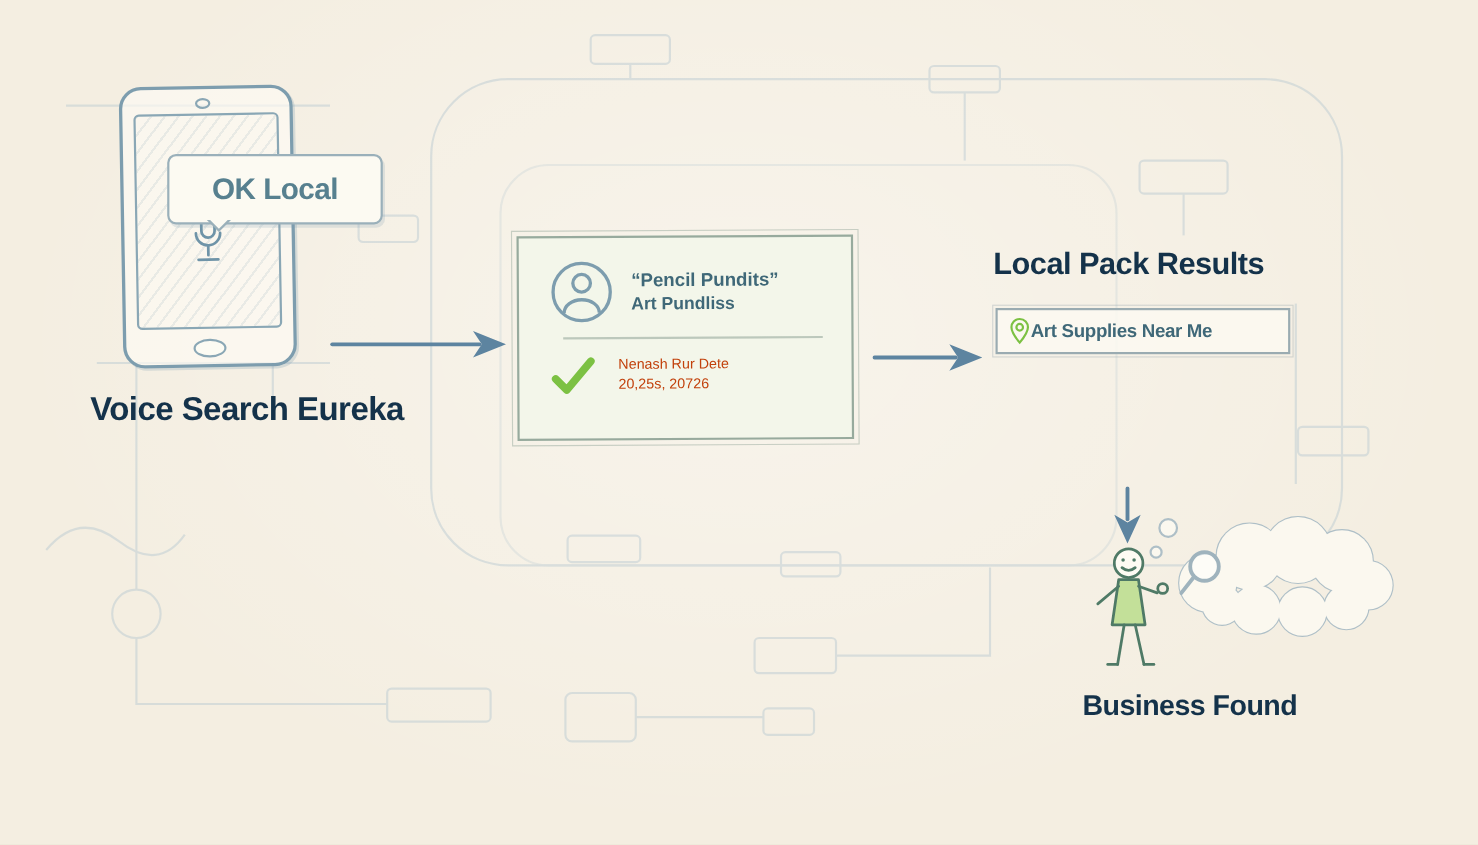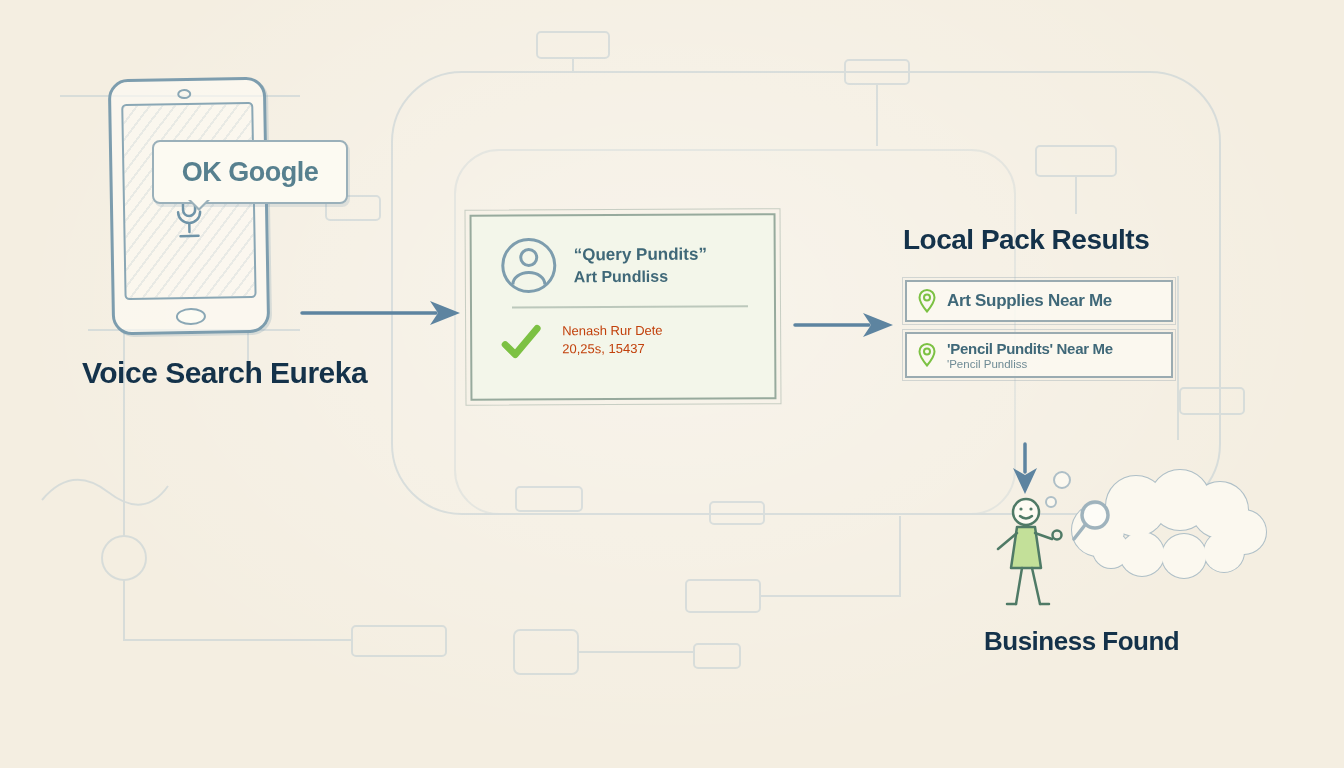--- a/index.html
+++ b/index.html
@@ -67,23 +67,23 @@
   .card-top{display:flex;align-items:center;gap:16px;padding:20px 16px 10px 28px;}
   .biz-name{font-size:17px;font-weight:700;color:#3f6878;}
   .biz-type{font-size:16px;font-weight:700;color:#3f6878;margin-top:3px;}
   .card-divider{height:2px;background:rgba(151,170,157,.6);margin:2px 26px 0 40px;}
   .card-bottom{display:flex;align-items:flex-start;gap:20px;padding:14px 16px 0 28px;}
   .detail1,.detail2{font-size:13px;color:#c2410c;line-height:1.4;}
 
   
   .pack-rows{position:absolute;left:905px;top:280px;width:268px;z-index:2;}
   .pack-row{
-    display:flex;align-items:center;gap:10px;
+    display:flex;align-items:center;
     border:2px solid #9aabb1;outline:1px solid rgba(154,171,177,.4);outline-offset:2px;
-    background:rgba(251,249,241,.85);padding:6px 10px;margin-bottom:10px;min-height:32px;
+    background:rgba(251,249,241,.85);padding:6px 10px;margin-bottom:28px;min-height:32px;
     box-sizing:border-box;
   }
   .rt1{font-size:15px;font-weight:700;color:#3f6878;letter-spacing:-0.3px;}
   .rt2{font-size:11.5px;color:#6f8b95;margin-top:1px;}
   .pack-row:first-child .rt1{font-size:17px;}
 
   
   .thought-text{
     position:absolute;left:1128px;top:498px;z-index:4;
     font-family:"DejaVu Sans","Liberation Sans",sans-serif;
@@ -137,52 +137,52 @@
           <path d="M8 24 a11 11 0 0 0 22 0"></path>
           <path d="M19 36 V 44"></path>
           <path d="M10 48 H 28"></path>
         </g>
       </svg>
     </div>
     <span class="home"></span>
   </div>
 
   <div class="bubble">
-    <span>OK Google</span>
+    <span>OK Local</span>
   </div>
 
   <div class="h-label" style="left:82px;top:356px;font-size:30px;">Voice Search Eureka</div>
 
   <svg class="abs" style="left:300px;top:298px;" width="162" height="30" viewBox="0 0 162 30">
     <path d="M2 15 H 136" stroke="#5d84a0" stroke-width="3.5" fill="none" stroke-linecap="round"></path>
     <path d="M160 15 L130 3 L138 15 L130 27 Z" fill="#5d84a0"></path>
   </svg>
 
   <div class="gmb-card">
     <div class="card-top">
       <svg width="58" height="58" viewBox="0 0 58 58">
         <g stroke="#7d9dae" stroke-width="3" fill="none">
           <circle cx="29" cy="29" r="26"></circle>
           <circle cx="29" cy="21" r="8"></circle>
           <path d="M13 48 a16 12 0 0 1 32 0"></path>
         </g>
       </svg>
       <div>
-        <div class="biz-name">“Query Pundits”</div>
+        <div class="biz-name">“Pencil Pundits”</div>
         <div class="biz-type">Art Pundliss</div>
       </div>
     </div>
     <div class="card-divider"></div>
     <div class="card-bottom">
       <svg width="42" height="40" viewBox="0 0 42 40">
         <polyline points="5,22 15,32 37,6" fill="none" stroke="#7cc143" stroke-width="7" stroke-linecap="round" stroke-linejoin="round"></polyline>
       </svg>
       <div>
         <div class="detail1">Nenash Rur Dete</div>
-        <div class="detail2">20,25s, 15437</div>
+        <div class="detail2">20,25s, 20726</div>
       </div>
     </div>
   </div>
 
 
   <svg class="abs" style="left:793px;top:310px;" width="102" height="30" viewBox="0 0 102 30">
     <path d="M2 15 H 76" stroke="#5d84a0" stroke-width="3.5" fill="none" stroke-linecap="round"></path>
     <path d="M100 15 L70 3 L78 15 L70 27 Z" fill="#5d84a0"></path>
   </svg>
 
@@ -196,32 +196,20 @@
           <path d="M10 2 C5.5 2 2.5 5.5 2.5 9.5 c0 5 7.5 14 7.5 14 s7.5 -9 7.5 -14 C17.5 5.5 14.5 2 10 2 Z"></path>
           <circle cx="10" cy="9.5" r="3"></circle>
         </g>
       </svg>
       <div>
         <div class="rt1">Art Supplies Near Me</div>
         <div class="rt2"></div>
       </div>
     </div>
 
-    <div class="pack-row">
-      <svg width="20" height="26" viewBox="0 0 20 26">
-        <g stroke="#7cc143" stroke-width="2" fill="none">
-          <path d="M10 2 C5.5 2 2.5 5.5 2.5 9.5 c0 5 7.5 14 7.5 14 s7.5 -9 7.5 -14 C17.5 5.5 14.5 2 10 2 Z"></path>
-          <circle cx="10" cy="9.5" r="3"></circle>
-        </g>
-      </svg>
-      <div>
-        <div class="rt1">'Pencil Pundits' Near Me</div>
-        <div class="rt2">'Pencil Pundliss</div>
-      </div>
-    </div>
 
 
   </div>
 
   <svg class="abs" style="left:1008px;top:442px;" width="34" height="54" viewBox="0 0 34 54">
     <path d="M17 2 V 30" stroke="#5d84a0" stroke-width="3.5" fill="none" stroke-linecap="round"></path>
     <path d="M17 52 L5 26 L17 33 L29 26 Z" fill="#5d84a0"></path>
   </svg>
 
   <svg class="abs" style="left:986px;top:492px;z-index:3;" width="92" height="132" viewBox="0 0 92 132">

